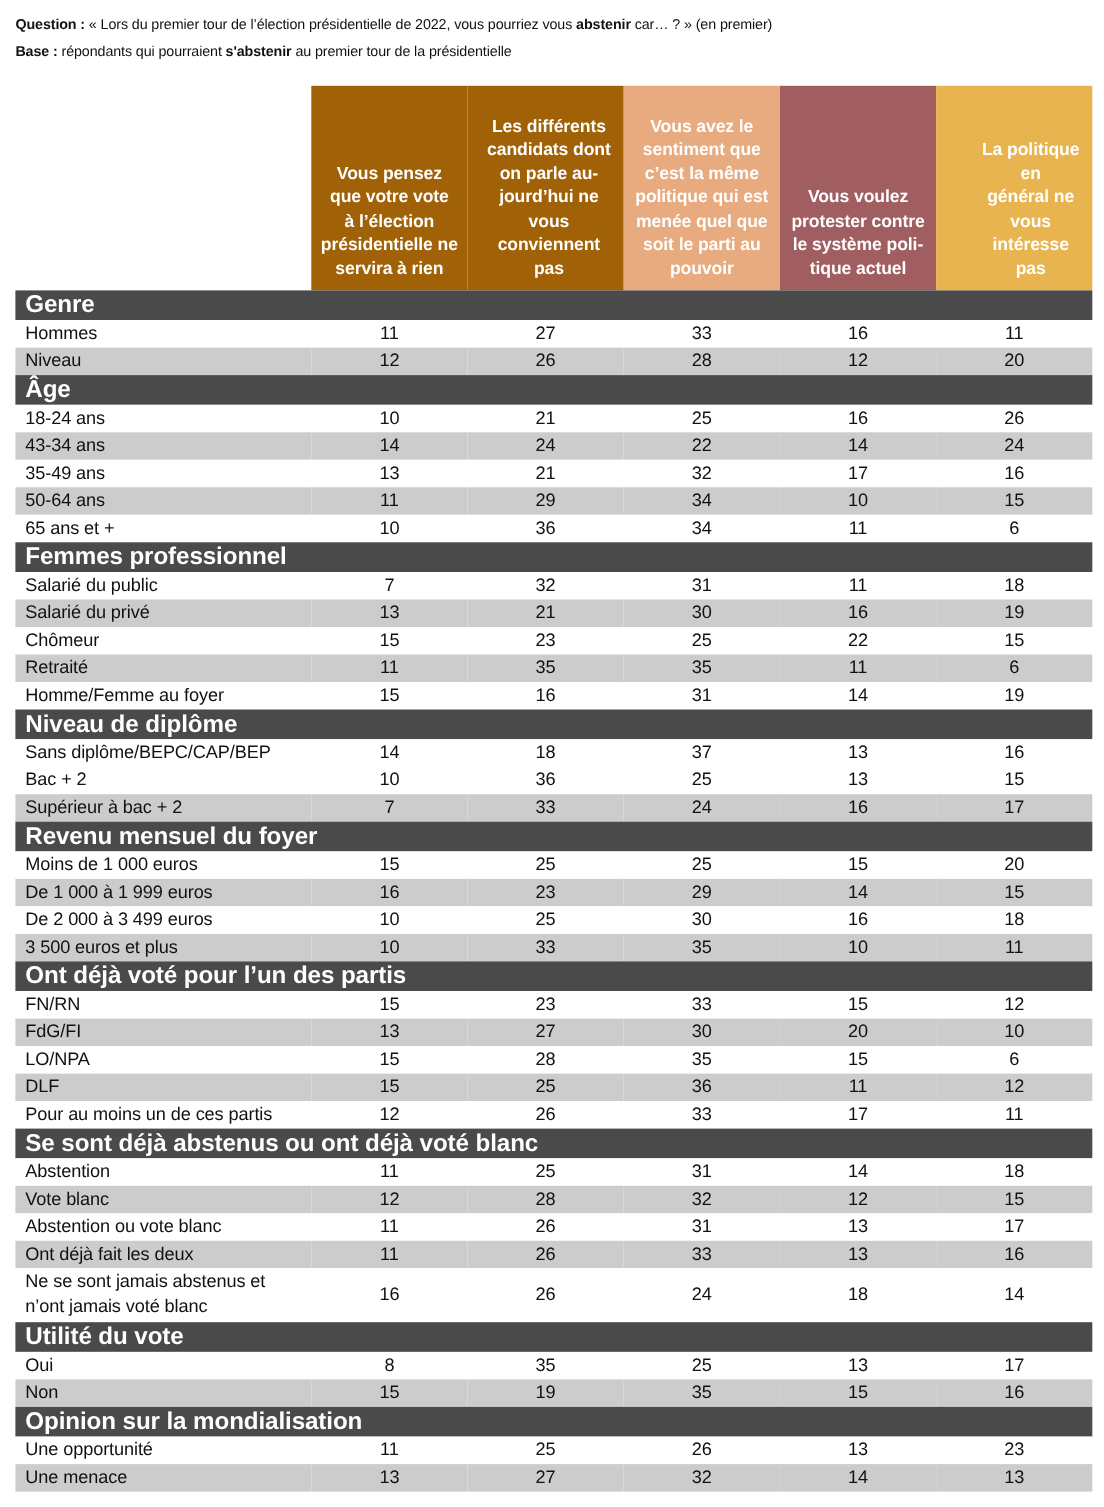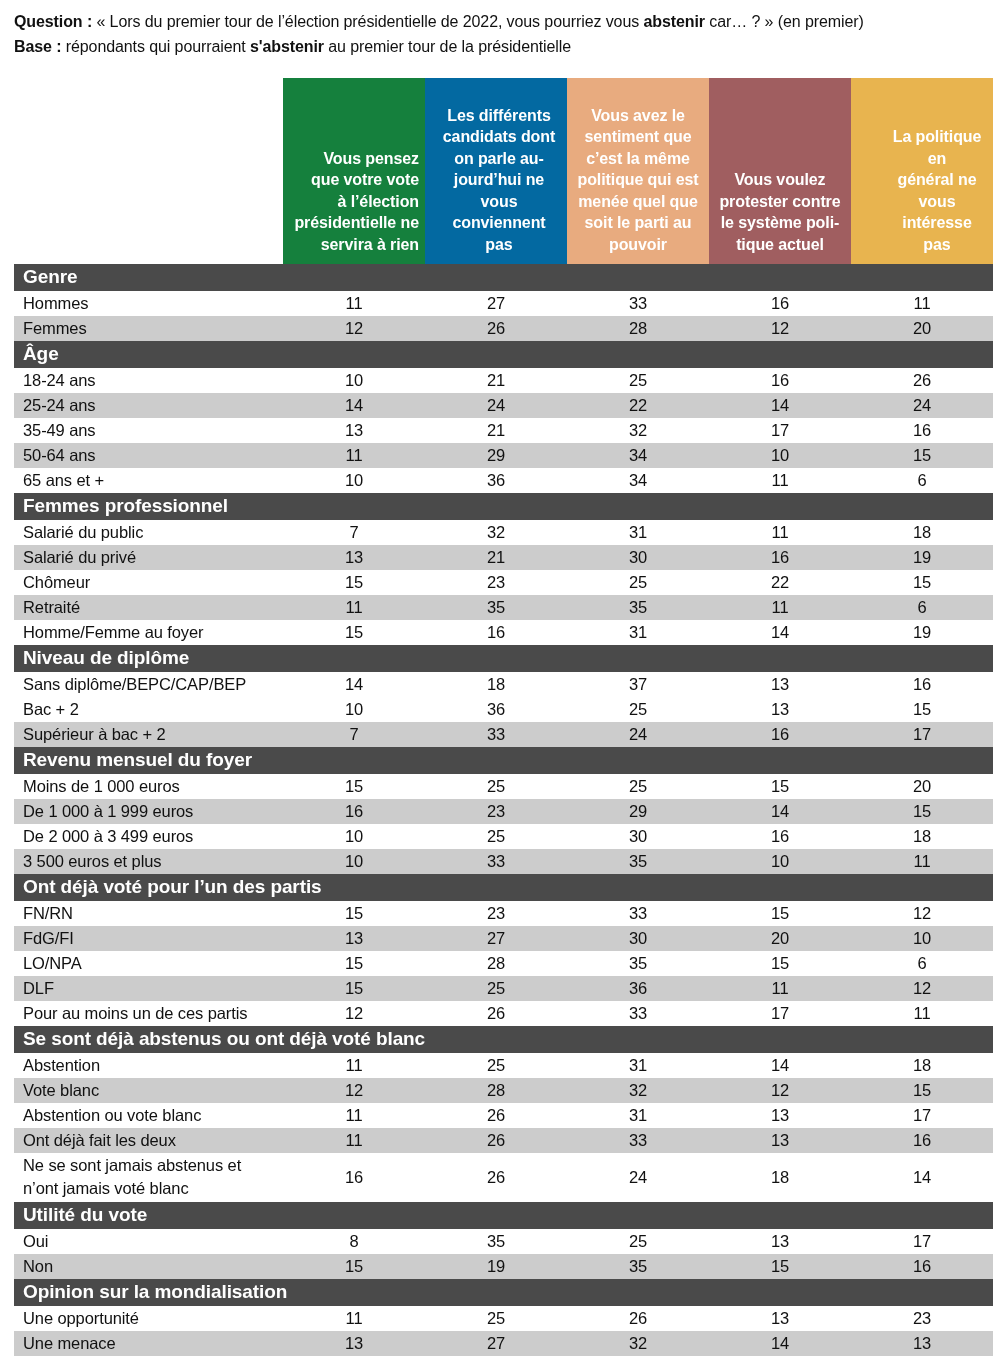--- a/index.html
+++ b/index.html
@@ -17,21 +17,21 @@
     overflow: hidden;
     background: #fff;
   }
 
   
   .intro {
     padding: 9px 10px 0 14px;
     color: #111;
   }
   .intro-line {
-    font-size: 16px;
+    font-size: 13px;
     line-height: 25px;
     white-space: nowrap;
     letter-spacing: -0.1px;
   }
   .intro-line .lbl { font-weight: bold; }
   .intro-line .bd  { font-weight: bold; }
 
   
   .tbl-wrap {
     position: absolute;
@@ -64,21 +64,21 @@
     padding: 0 6px 9px 6px;
     letter-spacing: -0.1px;
   }
   th.hdr .htxt { display: block; }
 
   
   tr.section td {
     background: #4a4a4a;
     color: #ffffff;
     font-weight: bold;
-    font-size: 19px;
+    font-size: 22px;
     line-height: 24px;
     padding: 1px 0 2px 9px;
     letter-spacing: -0.1px;
     height: 25px;
   }
 
   
   tr.data td {
     font-size: 16.5px;
     line-height: 20px;
@@ -114,30 +114,30 @@
         <col class="c-label">
           <col class="c-num">
           <col class="c-num">
           <col class="c-num">
           <col class="c-num">
           <col class="c-num">
       </colgroup>
       <thead>
         <tr>
           <th class="hdr-empty"></th>
-          <th class="hdr" id="h0" style="background: #15803d; text-align: right;">
+          <th class="hdr" id="h0" style="background: #a16207;">
               <span class="htxt">
                 <span style="display: block;">Vous pensez</span>
                 <span style="display: block;">que votre vote</span>
                 <span style="display: block;">à l’élection</span>
                 <span style="display: block;">présidentielle ne</span>
                 <span style="display: block;">servira à rien</span>
               </span>
             </th>
-          <th class="hdr" id="h1" style="background: #0369a1; padding-left: 12px;">
+          <th class="hdr" id="h1" style="background: #a16207; padding-left: 12px;">
               <span class="htxt">
                 <span style="display: block;">Les différents</span>
                 <span style="display: block;">candidats dont</span>
                 <span style="display: block;">on parle au-</span>
                 <span style="display: block;">jourd’hui ne vous</span>
                 <span style="display: block;">conviennent pas</span>
               </span>
             </th>
           <th class="hdr" id="h2" style="background: rgb(232, 171, 127);">
               <span class="htxt">
@@ -173,40 +173,40 @@
           </tr>
           <tr class="data plain">
             <td class="label">Hommes</td>
             <td class="num">11</td>
             <td class="num">27</td>
             <td class="num">33</td>
             <td class="num">16</td>
             <td class="num">11</td>
           </tr>
           <tr class="data alt">
-            <td class="label">Femmes</td>
+            <td class="label">Niveau</td>
             <td class="num">12</td>
             <td class="num">26</td>
             <td class="num">28</td>
             <td class="num">12</td>
             <td class="num">20</td>
           </tr>
           <tr class="section">
             <td colspan="6">Âge</td>
           </tr>
           <tr class="data plain">
             <td class="label">18-24 ans</td>
             <td class="num">10</td>
             <td class="num">21</td>
             <td class="num">25</td>
             <td class="num">16</td>
             <td class="num">26</td>
           </tr>
           <tr class="data alt">
-            <td class="label">25-24 ans</td>
+            <td class="label">43-34 ans</td>
             <td class="num">14</td>
             <td class="num">24</td>
             <td class="num">22</td>
             <td class="num">14</td>
             <td class="num">24</td>
           </tr>
           <tr class="data plain">
             <td class="label">35-49 ans</td>
             <td class="num">13</td>
             <td class="num">21</td>

